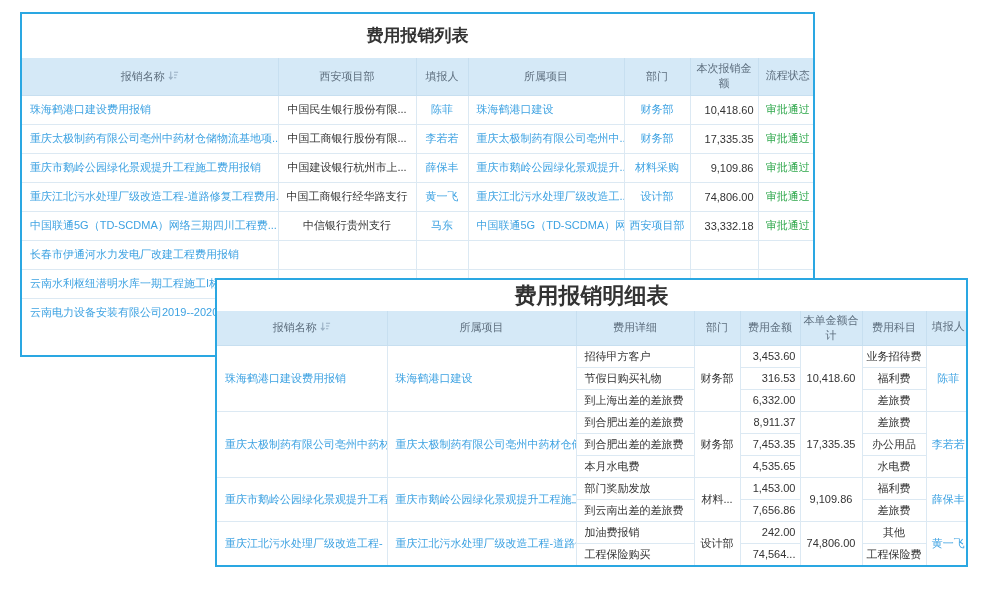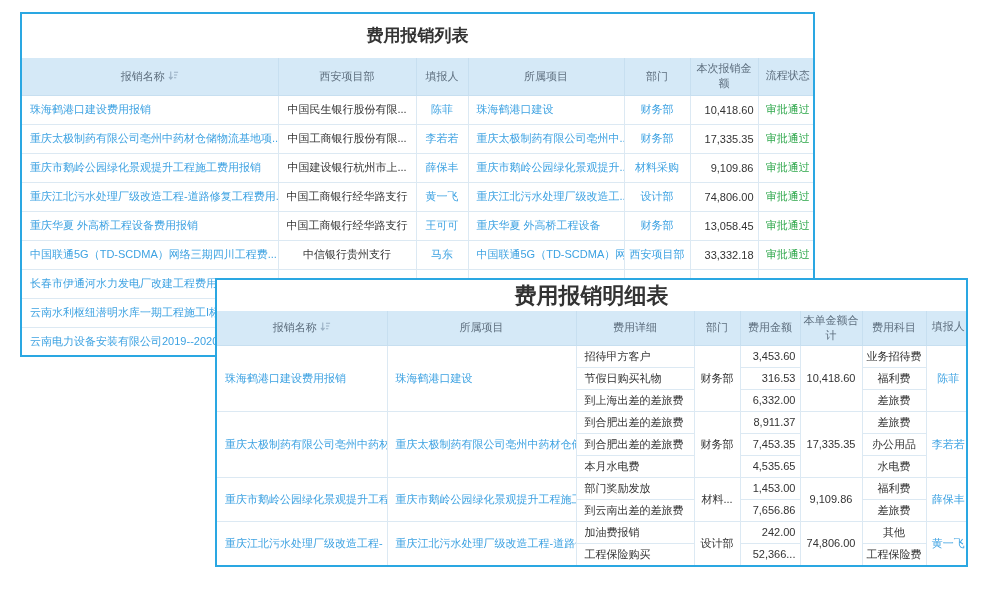--- a/index.html
+++ b/index.html
@@ -100,29 +100,20 @@
         <tr>
           <td class="left link">重庆江北污水处理厂级改造工程-道路修复工程费用...</td>
           <td class="center dark">中国工商银行经华路支行</td>
           <td class="center link">黄一飞</td>
           <td class="left link">重庆江北污水处理厂级改造工...</td>
           <td class="center link tight">设计部</td>
           <td class="right dark tight">74,806.00</td>
           <td class="center green tight">审批通过</td>
         </tr>
         <tr>
-          <td class="left link">重庆华夏 外高桥工程设备费用报销</td>
-          <td class="center dark">中国工商银行经华路支行</td>
-          <td class="center link">王可可</td>
-          <td class="left link">重庆华夏 外高桥工程设备</td>
-          <td class="center link tight">财务部</td>
-          <td class="right dark tight">13,058.45</td>
-          <td class="center green tight">审批通过</td>
-        </tr>
-        <tr>
           <td class="left link">中国联通5G（TD-SCDMA）网络三期四川工程费...</td>
           <td class="center dark">中信银行贵州支行</td>
           <td class="center link">马东</td>
           <td class="left link">中国联通5G（TD-SCDMA）网...</td>
           <td class="center link tight">西安项目部</td>
           <td class="right dark tight">33,332.18</td>
           <td class="center green tight">审批通过</td>
         </tr>
         <tr>
           <td class="left link">长春市伊通河水力发电厂改建工程费用报销</td>
@@ -246,18 +237,18 @@
           <td class="left link" rowspan="2">重庆江北污水处理厂级改造工程-道路修复工</td>
           <td class="left dark">加油费报销</td>
           <td class="center dark tight" rowspan="2">设计部</td>
           <td class="right dark tight">242.00</td>
           <td class="center dark tight" rowspan="2">74,806.00</td>
           <td class="center dark tight">其他</td>
           <td class="center link tight" rowspan="2">黄一飞</td>
         </tr>
         <tr>
           <td class="left dark">工程保险购买</td>
-          <td class="right dark tight">52,366...</td>
+          <td class="right dark tight">74,564...</td>
           <td class="center dark tight">工程保险费</td>
         </tr>
       </tbody>
   </table>
 </div>
 
 </body></html>

